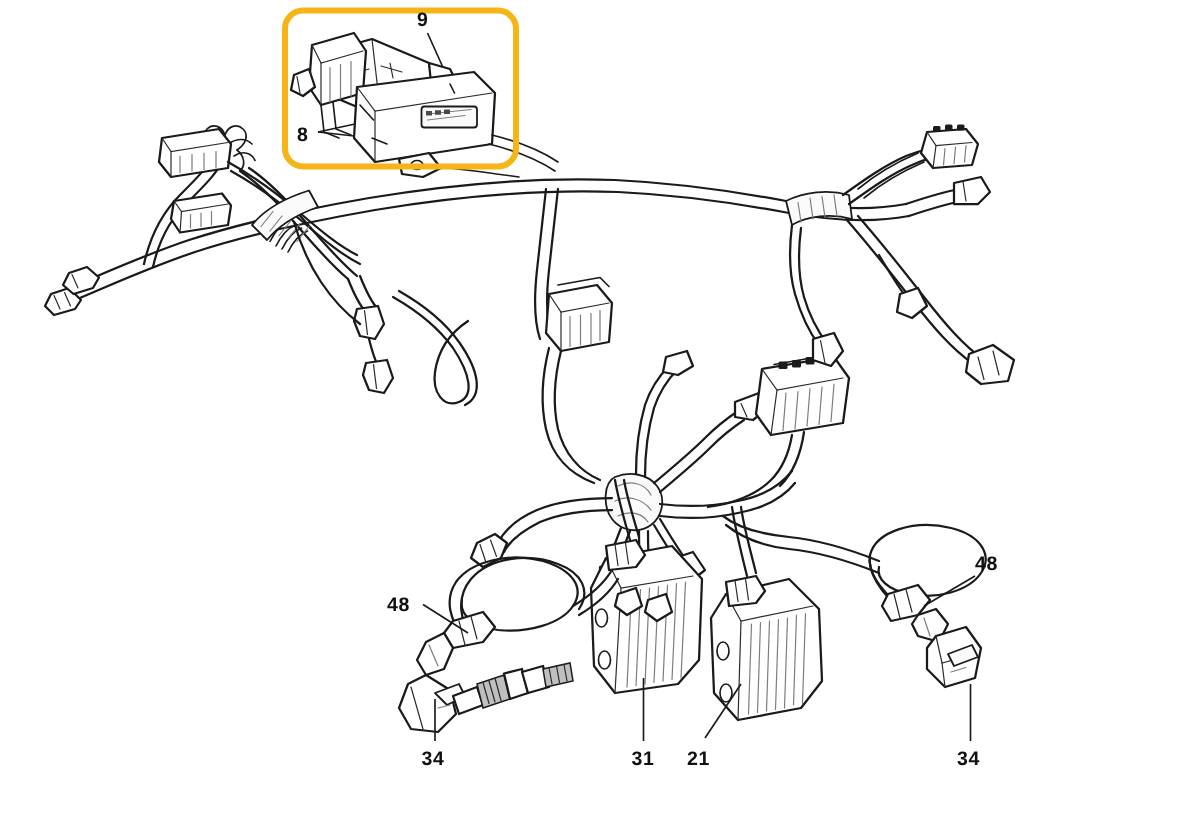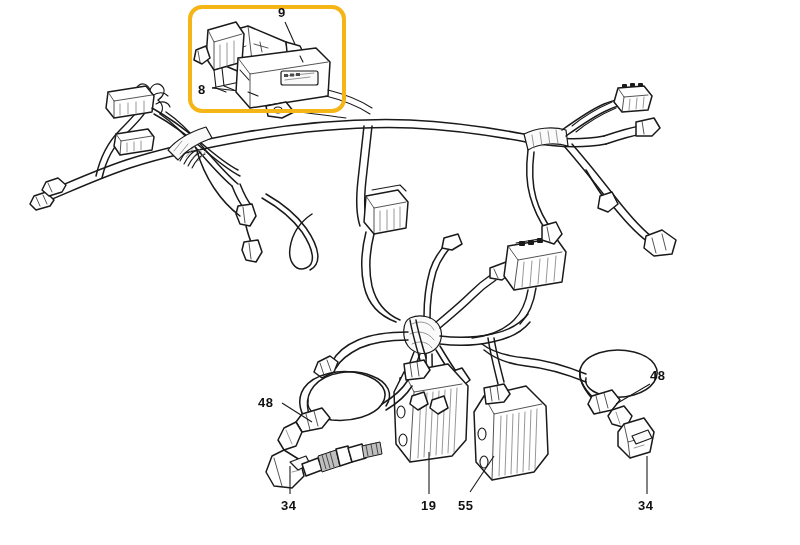--- a/index.html
+++ b/index.html
@@ -375,18 +375,18 @@
 
     <path class="ln2" d="M303,62 L300,56"></path>
   </svg>
 
   <div class="highlight-box" style="left:188px;top:5px;width:158px;height:108px;"></div>
 
   <div class="callout-label" style="left:278px;top:5px;">9</div>
   <div class="callout-label" style="left:198px;top:82px;">8</div>
   <div class="callout-label" style="left:258px;top:395px;">48</div>
   <div class="callout-label" style="left:281px;top:498px;">34</div>
-  <div class="callout-label" style="left:421px;top:498px;">19</div>
-  <div class="callout-label" style="left:458px;top:498px;">55</div>
+  <div class="callout-label" style="left:421px;top:498px;">31</div>
+  <div class="callout-label" style="left:458px;top:498px;">21</div>
   <div class="callout-label" style="left:650px;top:368px;">48</div>
   <div class="callout-label" style="left:638px;top:498px;">34</div>
 
 </div>
 
 </body></html>

